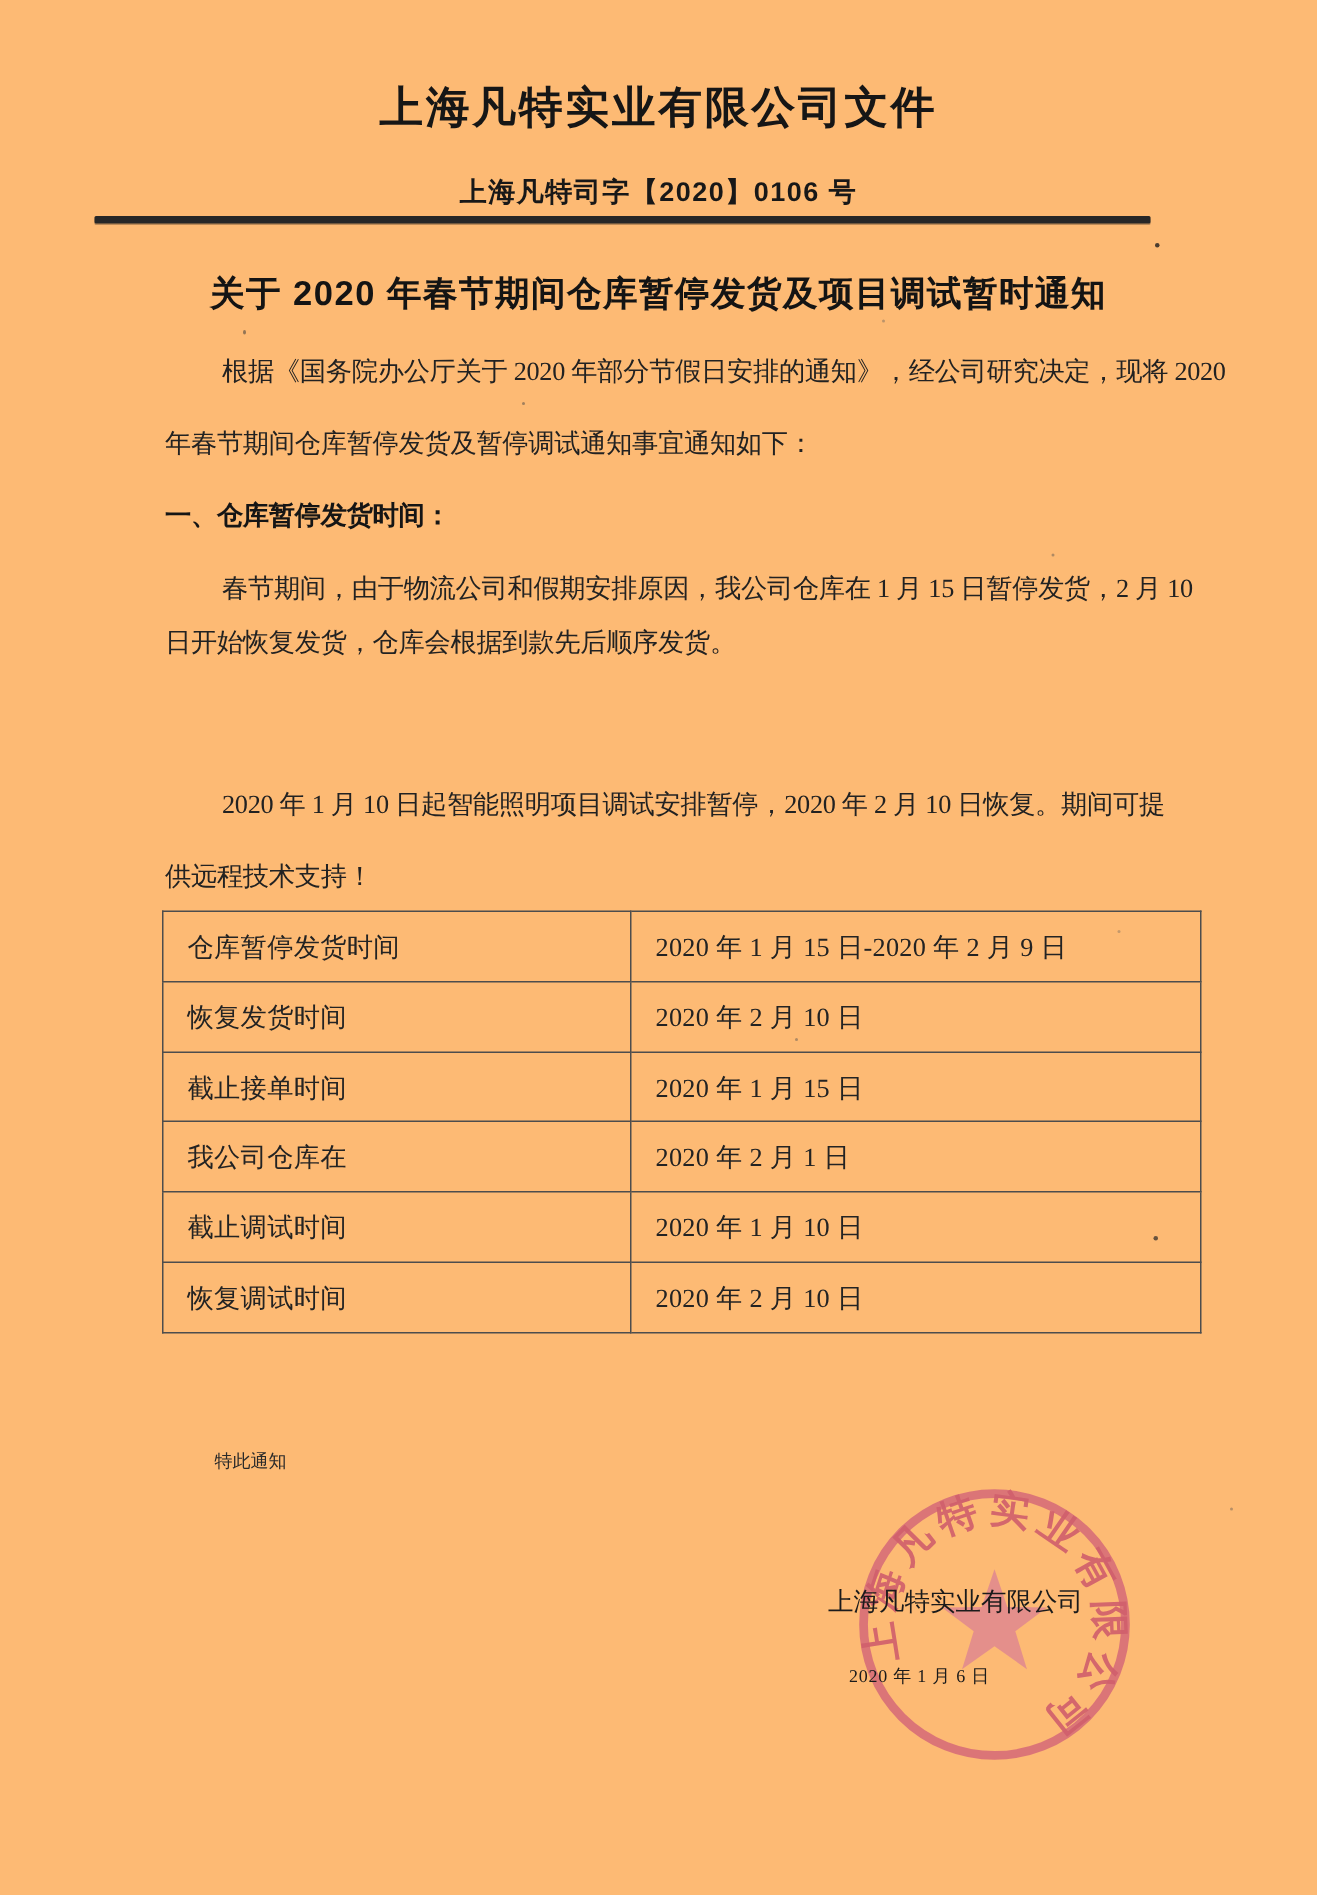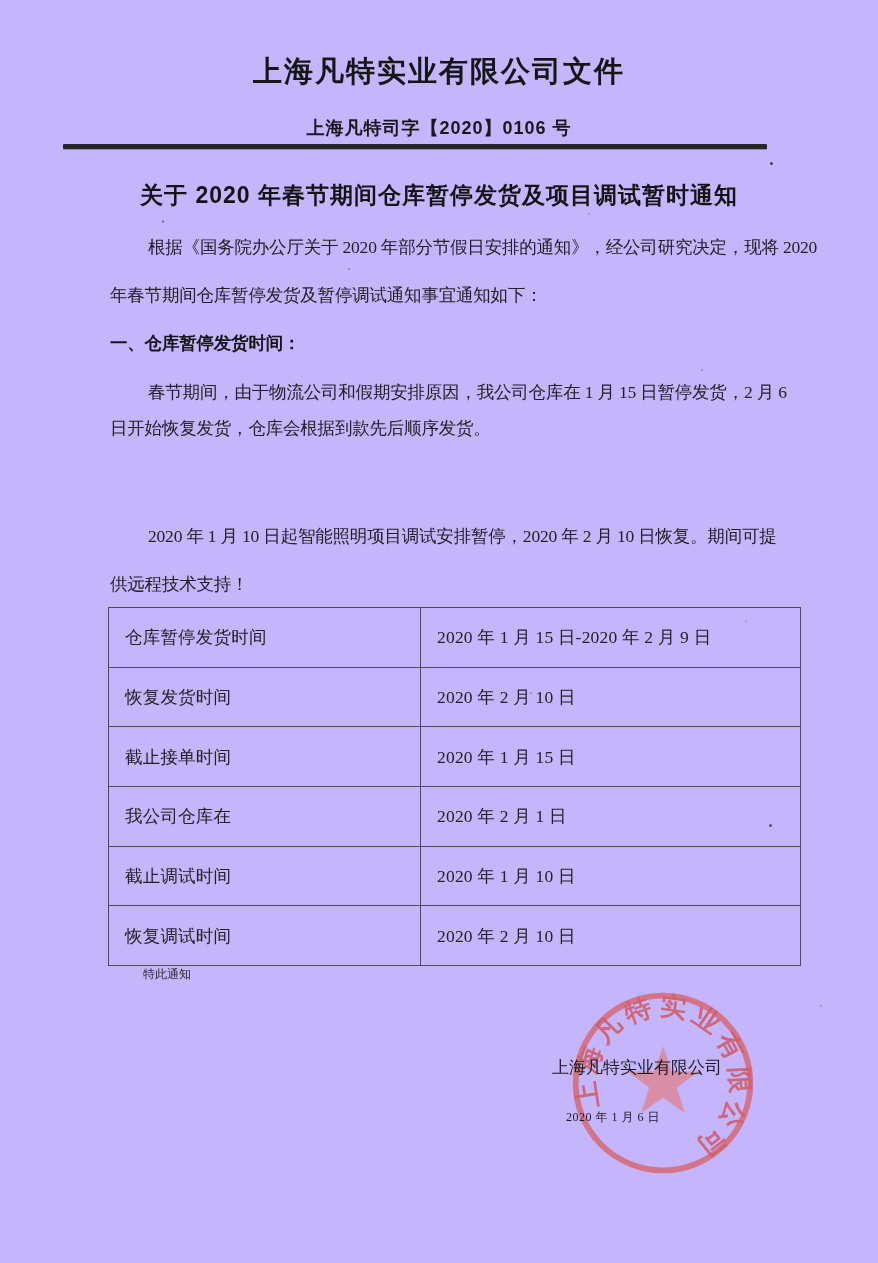--- a/index.html
+++ b/index.html
@@ -4,21 +4,21 @@
 <style>
   html,body{margin:0;padding:0;}
   body{
     background:#e9e9e9;
     font-family:"Liberation Serif","DejaVu Serif",serif;
   }
   .page{
     position:relative;
     width:878px;height:1263px;
     margin:0 auto;
-    background:#c4b5fd;
+    background:#fdba74;
     overflow:hidden;
     color:#1e1e1e;
   }
   .abs{position:absolute;white-space:nowrap;}
   .centered{left:0;width:878px;text-align:center;}
   .org-title{
     top:52px;
     font-family:"Liberation Sans","DejaVu Sans",sans-serif;
     font-weight:bold;font-size:29px;letter-spacing:2px;color:#161616;
   }
@@ -49,21 +49,21 @@
   .l1{top:235px;}
   .l2{top:283px;}
   .l3{top:331px;}
   .l4{top:380px;}
   .l5{top:416px;}
   .l6{top:476px;}
   .l7{top:524px;}
   .l8{top:572px;}
   table.sched{
     position:absolute;left:108px;top:607px;
-    width:658px;height:359px;
+    width:658px;height:282px;
     border-collapse:collapse;table-layout:fixed;
   }
   table.sched td{
     border:1.5px solid #4d4d4d;
     font-size:17.5px;color:#232323;
     vertical-align:middle;
     padding:0 0 0 16px;
     letter-spacing:0.2px;
   }
   td.c1{width:295px;}
@@ -81,21 +81,21 @@
 
   <div class="abs centered org-title">上海凡特实业有限公司文件</div>
   <div class="abs centered doc-number">上海凡特司字【2020】0106 号</div>
   <div class="abs rule"></div>
 
   <div class="abs centered notice-title">关于 2020 年春节期间仓库暂停发货及项目调试暂时通知</div>
 
   <div class="abs body-line l1 indent">根据《国务院办公厅关于 2020 年部分节假日安排的通知》，经公司研究决定，现将 2020</div>
   <div class="abs body-line l2">年春节期间仓库暂停发货及暂停调试通知事宜通知如下：</div>
   <div class="abs body-line l3 sec-head">一、仓库暂停发货时间：</div>
-  <div class="abs body-line l4 indent">春节期间，由于物流公司和假期安排原因，我公司仓库在 1 月 15 日暂停发货，2 月 6</div>
+  <div class="abs body-line l4 indent">春节期间，由于物流公司和假期安排原因，我公司仓库在 1 月 15 日暂停发货，2 月 10</div>
   <div class="abs body-line l5">日开始恢复发货，仓库会根据到款先后顺序发货。</div>
   <div class="abs body-line l7 indent">2020 年 1 月 10 日起智能照明项目调试安排暂停，2020 年 2 月 10 日恢复。期间可提</div>
   <div class="abs body-line l8">供远程技术支持！</div>
 
   <table class="sched">
     <tbody>
       <tr>
         <td class="c1">仓库暂停发货时间</td>
         <td class="c2">2020 年 1 月 15 日-2020 年 2 月 9 日</td>
       </tr>

